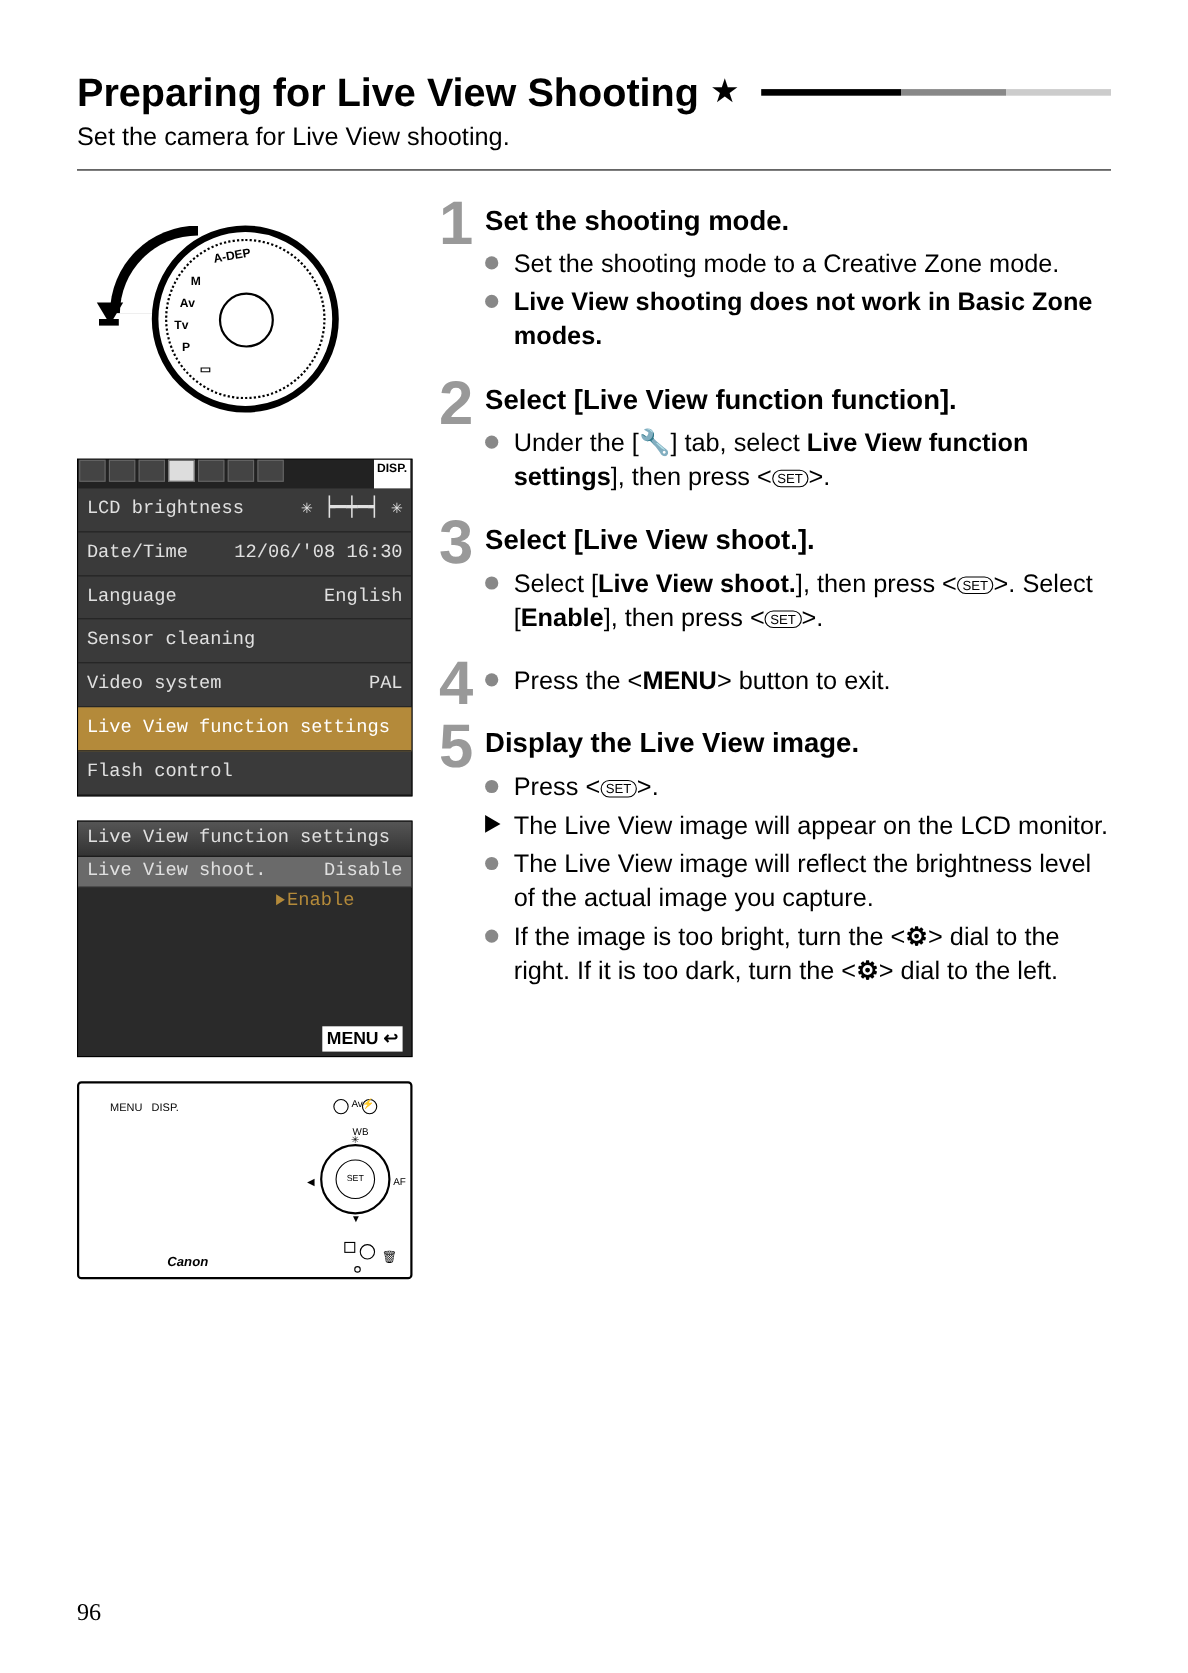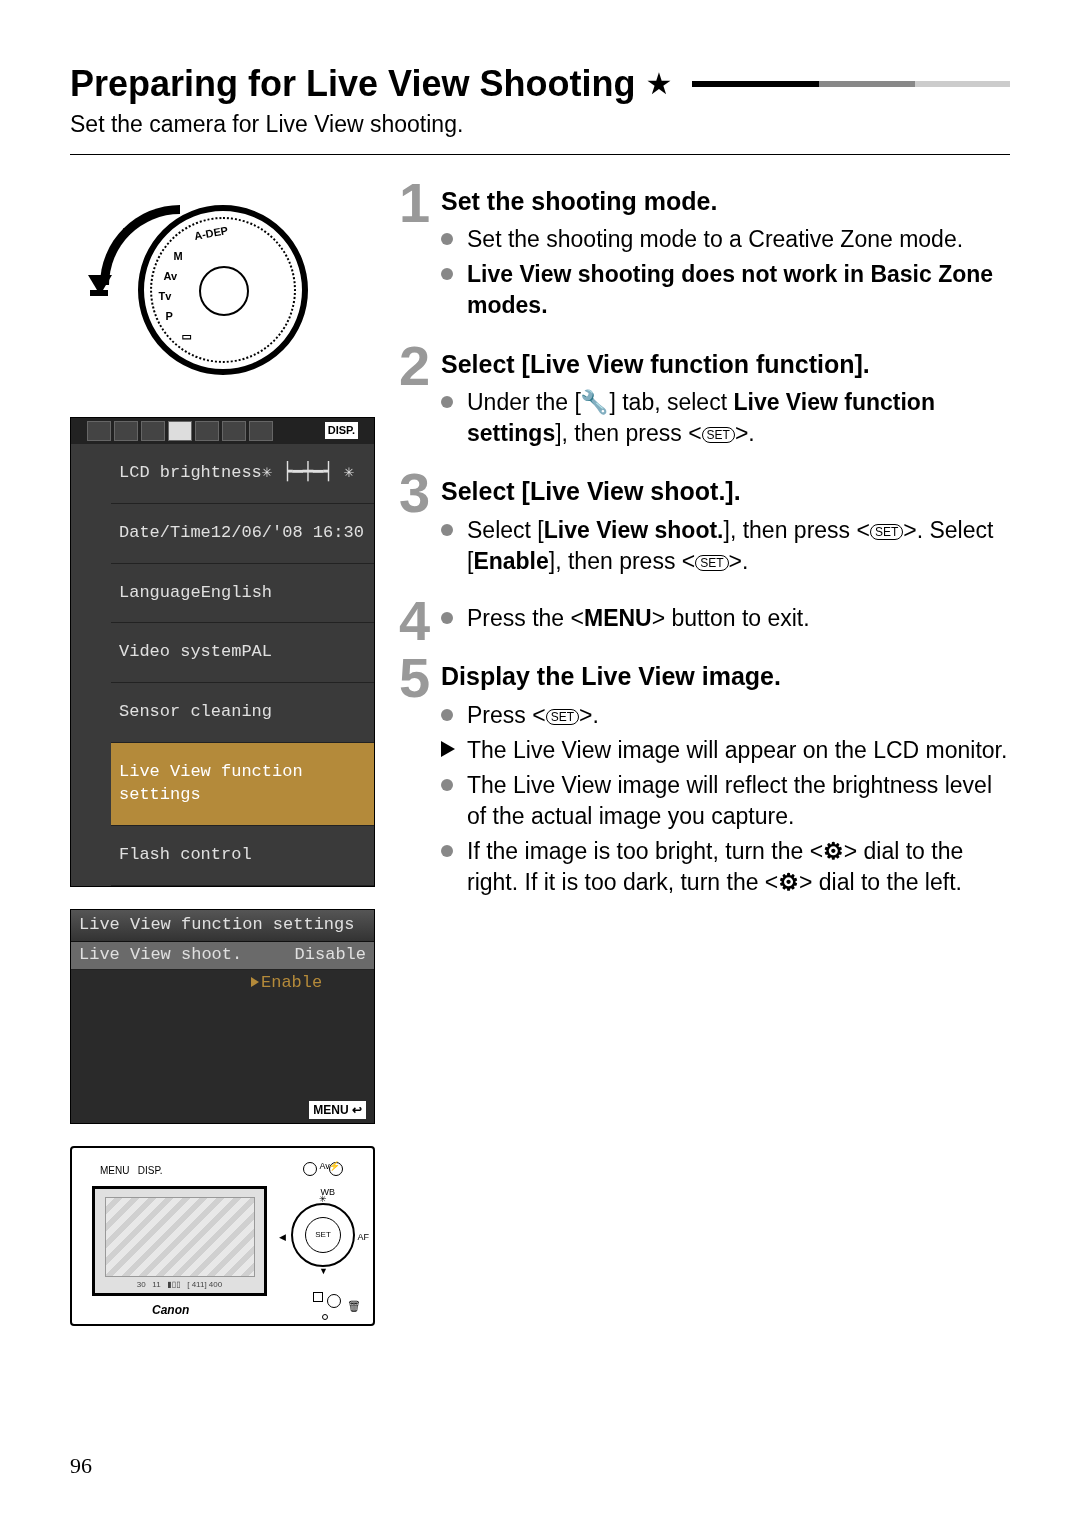--- a/index.html
+++ b/index.html
@@ -156,45 +156,43 @@
     background: #3a3a3a;
     color: #e0e0e0;
     font-family: "Courier New", monospace;
     font-size: 17px;
     border: 1px solid #000;
   }
   .lcd1-tabs {
     background: #222;
     height: 26px;
     display: flex;
-    align-items: center;
-    padding: 0 16px;
+    padding: 0 1px;
     gap: 3px;
   }
   .lcd1-tab {
     width: 24px; height: 20px;
     background: #444;
     border: 1px solid #666;
   }
   .lcd1-tab.sel { background: #ddd; }
   .lcd1-disp {
     margin-left: auto;
     background: #fff;
     color: #000;
     font-size: 11px;
     padding: 1px 3px;
     font-family: Arial;
     font-weight: bold;
   }
   .lcd1-row {
     display: flex;
-    justify-content: flex-start;
-    padding: 18px 8px;
+    justify-content: space-between;
+    padding: 8px 8px;
     border-bottom: 1px solid #222;
-    margin-left: 40px;
   }
   .lcd1-row.hi {
     background: #b48a3a;
     color: #fff;
   }
 
   
   .lcd2 {
     background: #2a2a2a;
     color: #e0e0e0;
@@ -228,21 +226,21 @@
     border-left: 8px solid #b48a3a;
     border-top: 5px solid transparent;
     border-bottom: 5px solid transparent;
     margin-right: 2px;
   }
   .lcd2-menu {
     position: absolute;
     bottom: 4px; right: 8px;
     background: #fff;
     color: #000;
-    font-size: 12px;
+    font-size: 16px;
     padding: 1px 4px;
     font-family: Arial;
     font-weight: bold;
   }
 
   
   .camera-back {
     border: 2px solid #000;
     height: 180px;
     position: relative;
@@ -365,26 +363,26 @@
           </div>
           <div class="lcd1-row">
             <span>Date/Time</span>
             <span>12/06/'08 16:30</span>
           </div>
           <div class="lcd1-row">
             <span>Language</span>
             <span>English</span>
           </div>
           <div class="lcd1-row">
+            <span>Sensor cleaning</span>
+            <span></span>
+          </div>
+          <div class="lcd1-row">
             <span>Video system</span>
             <span>PAL</span>
-          </div>
-          <div class="lcd1-row">
-            <span>Sensor cleaning</span>
-            <span></span>
           </div>
           <div class="lcd1-row hi">
             <span>Live View function settings</span>
             <span></span>
           </div>
           <div class="lcd1-row">
             <span>Flash control</span>
             <span></span>
           </div>
         </div>
@@ -400,24 +398,20 @@
         <span class="tri"></span><span>Enable</span>
       </div>
       <span class="lcd2-menu">MENU ↩</span>
     </div>
 
     <div class="camera-back">
       <div class="cam-label-top">MENU &nbsp; DISP.</div>
       <div class="cam-btn-small" style="top:14px;right:56px"></div>
       <div class="cam-btn-small" style="top:14px;right:30px"></div>
       <div style="position:absolute;top:12px;right:32px;font-size:9px">Av⚡</div>
-      <div class="cam-screen">
-        <div class="cam-screen-inner"></div>
-        <div class="cam-info">30 &nbsp; 11 &nbsp; ▮▯▯ &nbsp; [ 411] 400</div>
-      </div>
       <div class="cam-wheel">
         <div class="cam-wheel-inner">SET</div>
         <div style="position:absolute;top:-12px;left:26px;font-size:9px">✳</div>
         <div style="position:absolute;left:-14px;top:26px;font-size:9px">◀</div>
         <div style="position:absolute;right:-16px;top:26px;font-size:9px">AF</div>
         <div style="position:absolute;bottom:-12px;left:26px;font-size:9px">▼</div>
       </div>
       <div style="position:absolute;right:38px;top:38px;font-size:9px">WB</div>
       <div class="cam-play"></div>
       <div class="cam-btn-small" style="bottom:16px;right:32px"></div>

